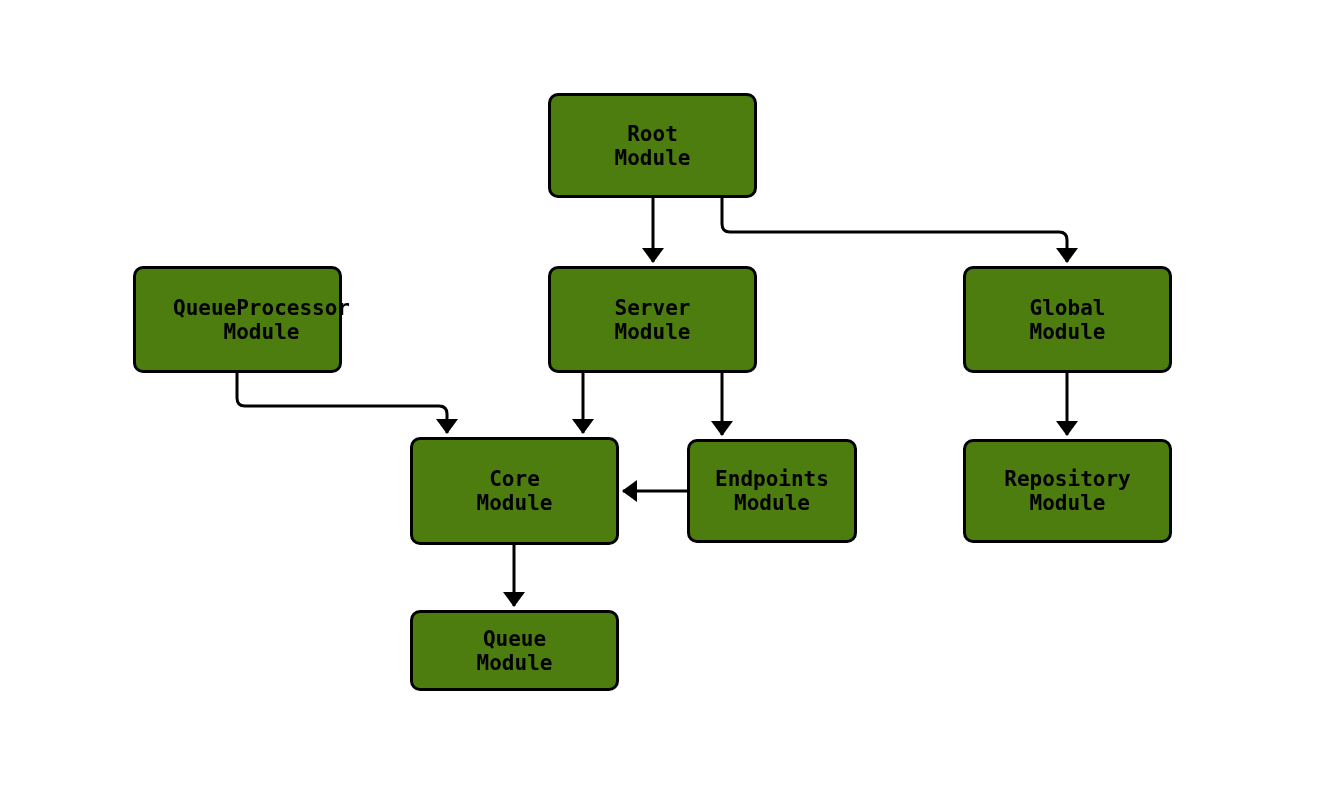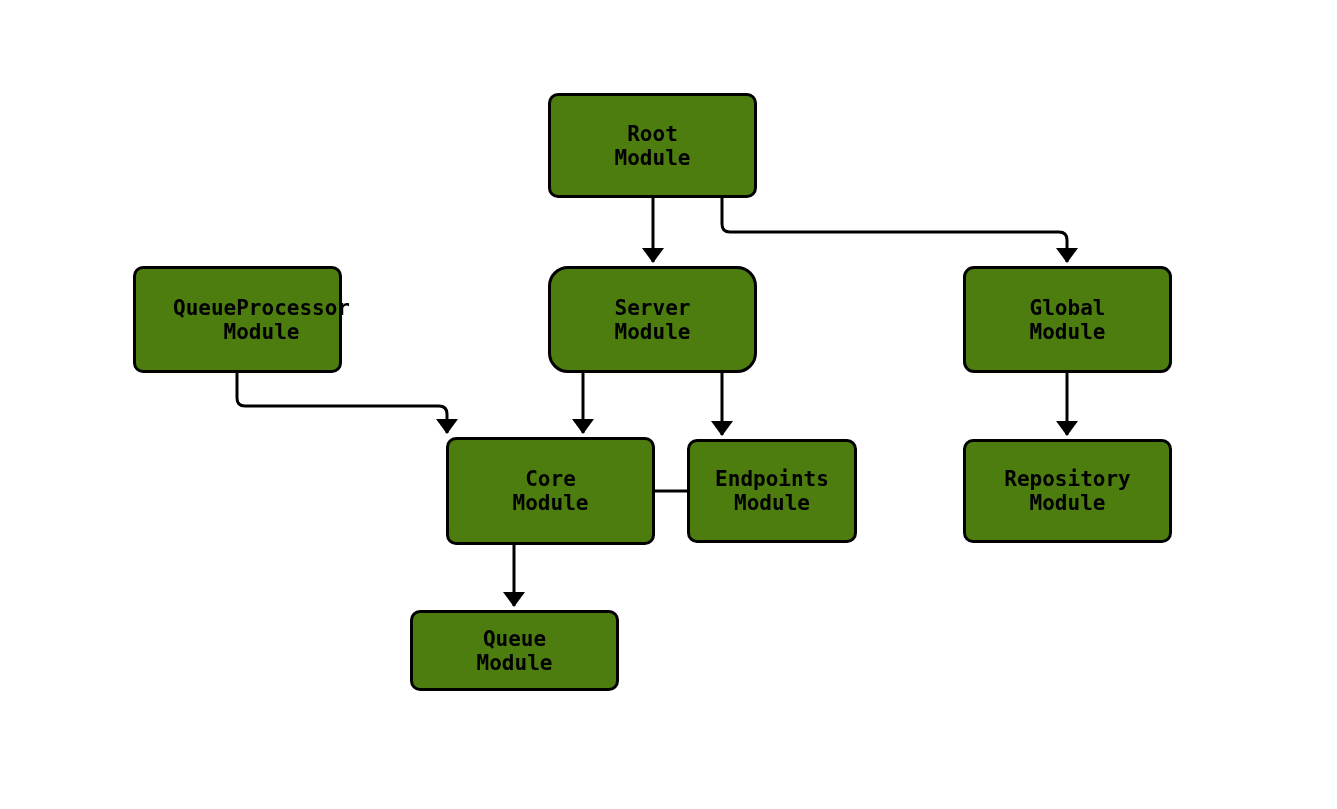--- a/index.html
+++ b/index.html
@@ -34,23 +34,23 @@
     text-align: center;
     font-weight: bold;
     font-size: 21px;
     line-height: 24px;
     color: #000000;
     white-space: pre-line;
     font-family: "DejaVu Sans Mono", monospace;
   }
   .n-root          { left: 548px; top:  93px; width: 209px; height: 105px; }
   .n-queueprocessor{ left: 133px; top: 266px; width: 209px; height: 107px; padding-left: 48px; }
-  .n-server        { left: 548px; top: 266px; width: 209px; height: 107px; border-radius: 20px; }
-  .n-global        { left: 963px; top: 266px; width: 209px; height: 107px; border-radius: 11px; }
-  .n-core          { left: 410px; top: 437px; width: 209px; height: 108px; margin-left: 36px; }
+  .n-server        { left: 548px; top: 266px; width: 209px; height: 107px; }
+  .n-global        { left: 963px; top: 266px; width: 209px; height: 107px; }
+  .n-core          { left: 410px; top: 437px; width: 209px; height: 108px; }
   .n-endpoints     { left: 687px; top: 439px; width: 170px; height: 104px; }
   .n-repository    { left: 963px; top: 439px; width: 209px; height: 104px; }
   .n-queue         { left: 410px; top: 610px; width: 209px; height: 81px; }
   .edge {
     fill: none;
     stroke: #000000;
     stroke-width: 3px;
   }
 </style>
 </head>

